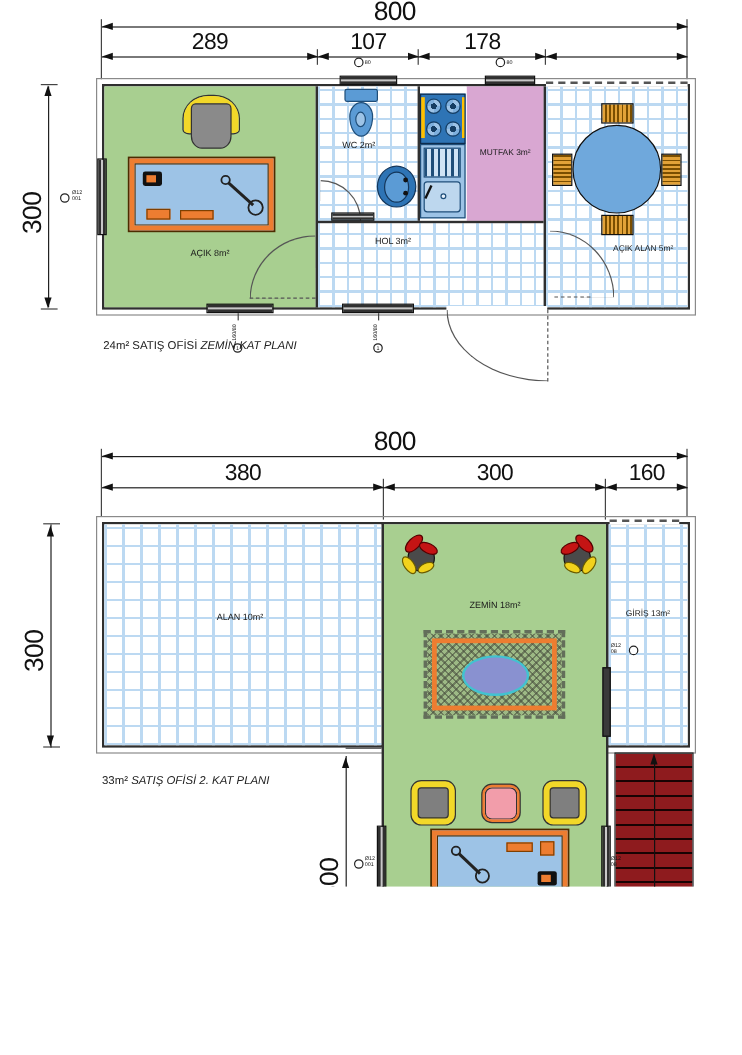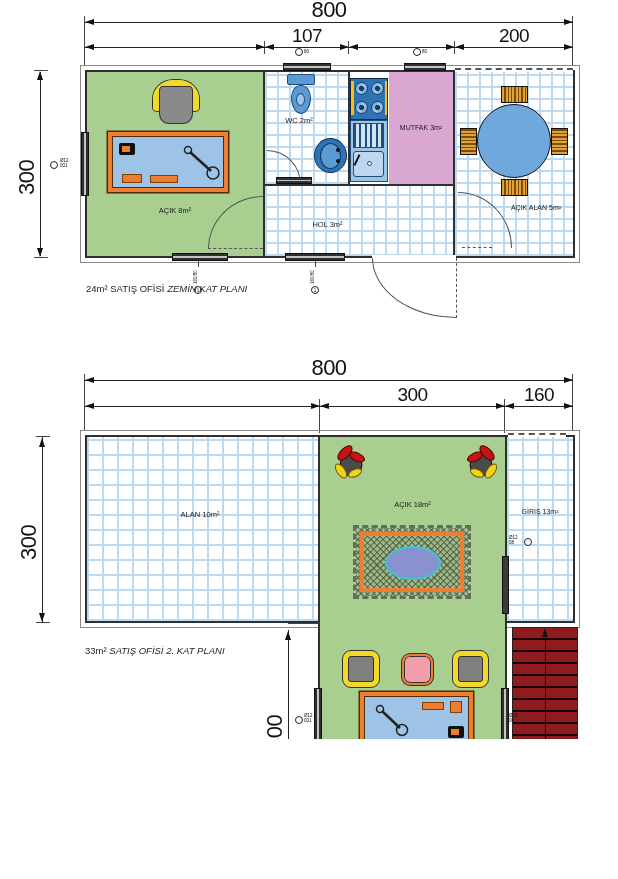--- a/index.html
+++ b/index.html
@@ -66,22 +66,23 @@
   <div class="abs ext" style="left:454px;top:41px;width:1px;height:13px"></div>
   <div class="abs dline" style="left:85px;top:47px;width:488px"></div>
   <div class="abs ar ar-l" style="left:85px;top:44px"></div>
   <div class="abs ar ar-r" style="left:256px;top:44px"></div>
   <div class="abs ar ar-l" style="left:265px;top:44px"></div>
   <div class="abs ar ar-r" style="left:340px;top:44px"></div>
   <div class="abs ar ar-l" style="left:349px;top:44px"></div>
   <div class="abs ar ar-r" style="left:446px;top:44px"></div>
   <div class="abs ar ar-l" style="left:455px;top:44px"></div>
   <div class="abs ar ar-r" style="left:564px;top:44px"></div>
+  <div class="abs dctr" style="left:85px;top:26px;width:180px"><span class="dnum">289</span></div>
   <div class="abs dctr" style="left:265px;top:26px;width:84px"><span class="dnum">107</span></div>
-  <div class="abs dctr" style="left:455px;top:26px;width:118px"><span class="dnum">200</span></div>
+  <div class="abs dctr" style="left:349px;top:26px;width:106px"><span class="dnum">178</span></div>
 
   <div class="abs ext" style="left:34px;top:70px;width:14px;height:1px"></div>
   <div class="abs ext" style="left:34px;top:257px;width:14px;height:1px"></div>
   <div class="abs dlinev" style="left:40px;top:72px;height:184px"></div>
   <div class="abs ar ar-u" style="left:37px;top:71px"></div>
   <div class="abs ar ar-d" style="left:37px;top:248px"></div>
   <div class="abs vtext dnum dnum-big" style="left:15px;top:135px;height:60px">300</div>
 
   <div class="abs thin" style="left:80px;top:65px;width:500px;height:198px"></div>
   <div class="abs wall" style="left:85px;top:70px;width:490px;height:188px;background:#fff"></div>
@@ -155,21 +156,21 @@
       <span class="bn" style="left:20px;top:22px"></span>
   </div>
   <div class="abs" style="left:350px;top:120px;width:38px;height:62px;background:#9dc3e6;border:1.5px solid #1f4e79">
     <span class="abs" style="left:2px;top:2px;width:31px;height:25px;background:repeating-linear-gradient(90deg,#1f4e79 0 2px,#cfe3f5 2px 5.5px);border:1px solid #1f4e79"></span>
     <span class="abs" style="left:2px;top:30px;width:31px;height:26px;background:#bdd7ee;border:1px solid #1f4e79;border-radius:3px"></span>
     <span class="abs" style="left:16px;top:40px;width:5px;height:5px;border:1px solid #1f4e79;border-radius:50%;background:#e8f1fa"></span>
     <span class="abs" style="left:5px;top:33px;width:2px;height:12px;background:#111;transform:rotate(25deg)"></span>
   </div>
   <div class="abs roomlbl" style="left:389px;top:124px;width:64px;font-size:7px">MUTFAK 3m²</div>
 
-  <div class="abs roomlbl" style="left:265px;top:220px;width:125px">HOL 3m²</div>
+  <div class="abs roomlbl" style="left:265px;top:196px;width:125px">HOL 3m²</div>
 
   <div class="abs wd" style="left:501px;top:86px;width:27px;height:17px"></div>
   <div class="abs wd" style="left:501px;top:179px;width:27px;height:17px"></div>
   <div class="abs wdv" style="left:460px;top:128px;width:17px;height:27px"></div>
   <div class="abs wdv" style="left:551px;top:128px;width:17px;height:27px"></div>
   <div class="abs" style="left:477px;top:104px;width:74px;height:74px;background:var(--table-blue);border:1.5px solid #111;border-radius:50%"></div>
   <div class="abs roomlbl" style="left:500px;top:204px;width:72px;font-size:7px">AÇIK ALAN 5m²</div>
 
   <span class="abs circ" style="left:50px;top:161px"></span>
   <div class="abs tiny" style="left:60px;top:159px"><span>Ø12</span><br><span>001</span></div>
@@ -195,20 +196,21 @@
 
   <div class="abs ext" style="left:319px;top:399px;width:1px;height:34px"></div>
   <div class="abs ext" style="left:504px;top:399px;width:1px;height:34px"></div>
   <div class="abs dline" style="left:85px;top:406px;width:488px"></div>
   <div class="abs ar ar-l" style="left:85px;top:403px"></div>
   <div class="abs ar ar-r" style="left:311px;top:403px"></div>
   <div class="abs ar ar-l" style="left:320px;top:403px"></div>
   <div class="abs ar ar-r" style="left:496px;top:403px"></div>
   <div class="abs ar ar-l" style="left:505px;top:403px"></div>
   <div class="abs ar ar-r" style="left:564px;top:403px"></div>
+  <div class="abs dctr" style="left:85px;top:385px;width:235px"><span class="dnum">380</span></div>
   <div class="abs dctr" style="left:320px;top:385px;width:185px"><span class="dnum">300</span></div>
   <div class="abs dctr" style="left:505px;top:385px;width:68px"><span class="dnum">160</span></div>
 
   <div class="abs ext" style="left:36px;top:436px;width:14px;height:1px"></div>
   <div class="abs ext" style="left:36px;top:622px;width:14px;height:1px"></div>
   <div class="abs dlinev" style="left:42px;top:437px;height:186px"></div>
   <div class="abs ar ar-u" style="left:39px;top:438px"></div>
   <div class="abs ar ar-d" style="left:39px;top:613px"></div>
   <div class="abs vtext dnum dnum-big" style="left:17px;top:500px;height:60px">300</div>
 
@@ -234,21 +236,21 @@
       <ellipse cx="11" cy="27" rx="8" ry="4" fill="#f2d21c" stroke="#6b5c00" transform="rotate(55 11 27)"></ellipse>
       <ellipse cx="25" cy="29" rx="7" ry="3.5" fill="#f2d21c" stroke="#6b5c00" transform="rotate(-25 25 29)"></ellipse>
     </svg>
   <svg class="abs" style="left:462px;top:444px;transform:scaleX(-1)" width="40" height="40" viewBox="0 0 40 40">
       <circle cx="21" cy="21" r="11" fill="#4a4a4a" stroke="#111"></circle>
       <ellipse cx="15" cy="9" rx="9" ry="4.5" fill="#c41414" stroke="#550000" transform="rotate(-45 15 9)"></ellipse>
       <ellipse cx="27" cy="13" rx="8" ry="4" fill="#c41414" stroke="#550000" transform="rotate(25 27 13)"></ellipse>
       <ellipse cx="11" cy="27" rx="8" ry="4" fill="#f2d21c" stroke="#6b5c00" transform="rotate(55 11 27)"></ellipse>
       <ellipse cx="25" cy="29" rx="7" ry="3.5" fill="#f2d21c" stroke="#6b5c00" transform="rotate(-25 25 29)"></ellipse>
     </svg>
-  <div class="abs roomlbl" style="left:345px;top:500px;width:135px">AÇIK 18m²</div>
+  <div class="abs roomlbl" style="left:345px;top:500px;width:135px">ZEMİN 18m²</div>
 
   <div class="abs" style="left:353px;top:525px;width:118px;height:74px;border:3px dashed #636e5a;background:transparent">
     <div class="abs rugF" style="inset:0"></div>
     <div class="abs" style="left:4px;top:4px;right:4px;bottom:4px;border:4px solid var(--accent-orange)"></div>
     <div class="abs" style="left:29px;top:18px;width:56px;height:34px;background:var(--rug-purple);border:2px solid #41c3d0;border-radius:50%"></div>
   </div>
 
   <div class="abs armch" style="left:342px;top:650px;width:38px;height:38px">
       <div></div>
     </div>

